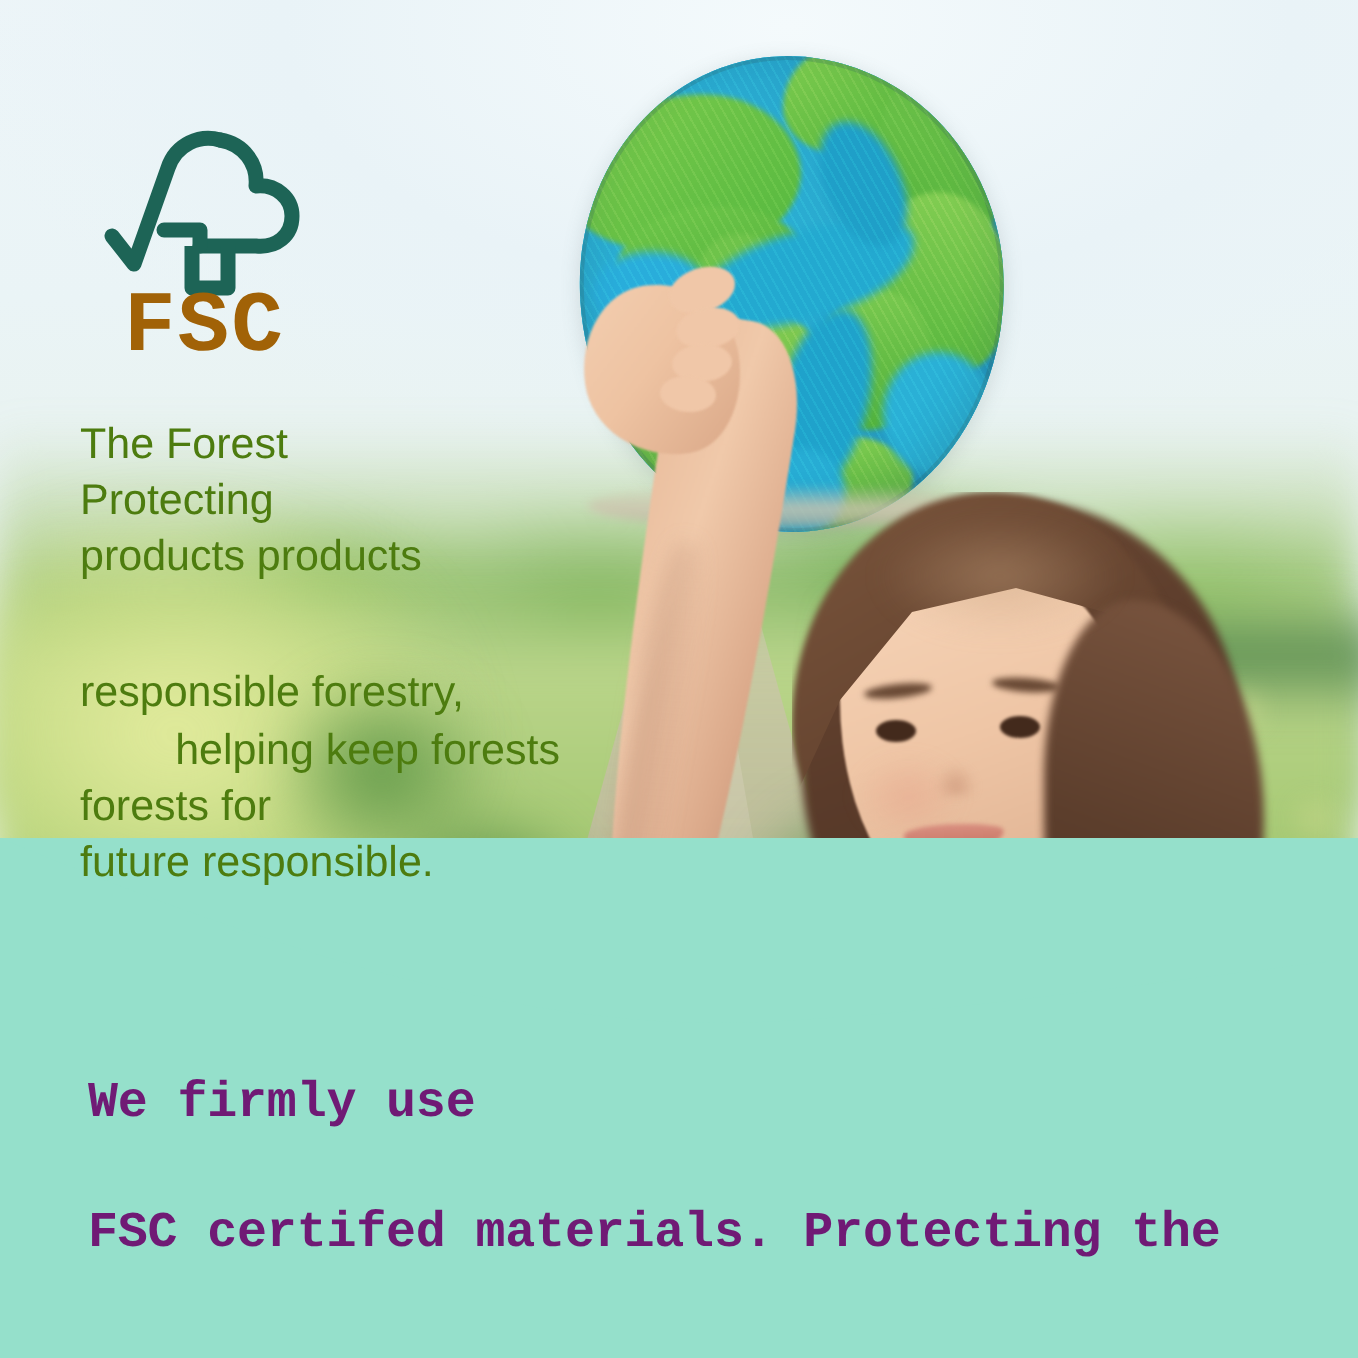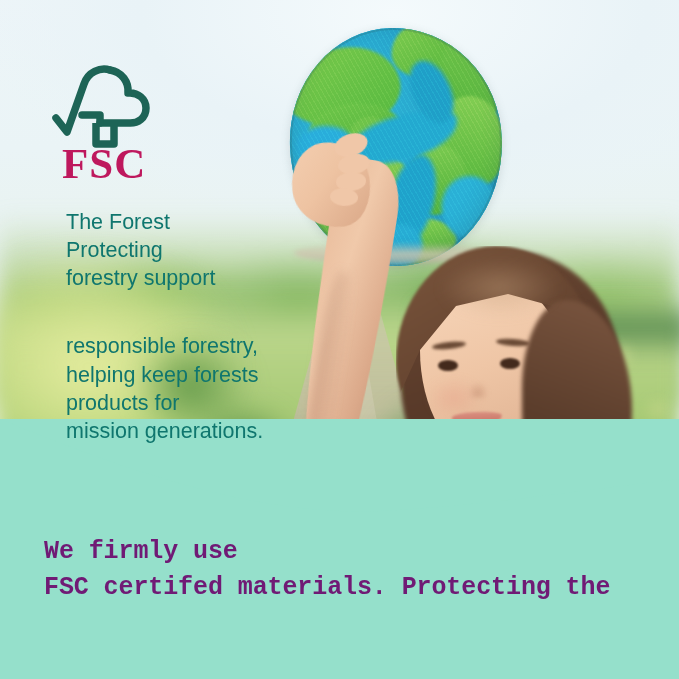--- a/index.html
+++ b/index.html
@@ -258,31 +258,31 @@
     position:absolute; left:0; bottom:0; width:679px; height:260px;
     background:#95e0cb;
   }
   .band svg{ position:absolute; left:0; top:0; width:679px; height:260px; display:block; }
 
   
   .fsc{ position:absolute; left:52px; top:62px; width:150px; height:128px; }
   .fsc svg{ display:block; }
   .fsc-word{
     position:absolute; left:10px; top:80px;
-    font-family:Liberation Serif, serif;
+    font-family:Liberation Mono, monospace;
     font-size:43px; font-weight:700; letter-spacing:1px;
-    color:#be185d; line-height:1;
+    color:#a16207; line-height:1;
   }
 
   
   .copy{
-    position:absolute; left:66px; top:208px; width:240px;
+    position:absolute; left:40px; top:208px; width:240px;
     font-family:"Liberation Sans", sans-serif;
     font-size:21.5px; font-weight:300; line-height:1.31;
-    color:#0f766e;
+    color:#4d7c0f;
   }
 
   
   .headline{
     position:absolute; left:44px; top:534px; width:600px;
     font-family:Liberation Mono, monospace;
     font-size:25px; font-weight:700; line-height:1.45;
     color:#701a75; letter-spacing:-.1px;
   }
   .headline .ln{ display:block; white-space:nowrap; }
@@ -373,25 +373,25 @@
         <path d="M48,61 L48,53 L30,53"></path>
       </g>
       <path d="M44,61 L44,82 L62,82 L62,61" fill="none" stroke="#1d6456" stroke-width="7.5" stroke-linejoin="round"></path>
     </svg>
     <div class="fsc-word">FSC</div>
   </div>
 
   <div class="copy">
     <span class="ln" style="display: block;">The Forest</span>
     <span class="ln" style="display: block;">Protecting</span>
-    <span class="ln" style="display: block;">forestry support</span>
+    <span class="ln" style="display: block;">products products</span>
     <span class="ln" style="display: block; margin-top: 40px;">responsible forestry,</span>
-    <span class="ln" style="display: block;">helping keep forests</span>
-    <span class="ln" style="display: block;">products for</span>
-    <span class="ln" style="display: block;">mission generations.</span>
+    <span class="ln" style="display: block; text-align: right;">helping keep forests</span>
+    <span class="ln" style="display: block;">forests for</span>
+    <span class="ln" style="display: block;">future responsible.</span>
   </div>
 
   <div class="headline">
     <span class="ln" style="display: block;">We firmly use</span>
-    <span class="ln" style="display: block;">FSC certifed materials. Protecting the</span>
+    <span class="ln" style="display: block; margin-top: 29px;">FSC certifed materials. Protecting the</span>
   </div>
 
 </div>
 
 </body></html>

